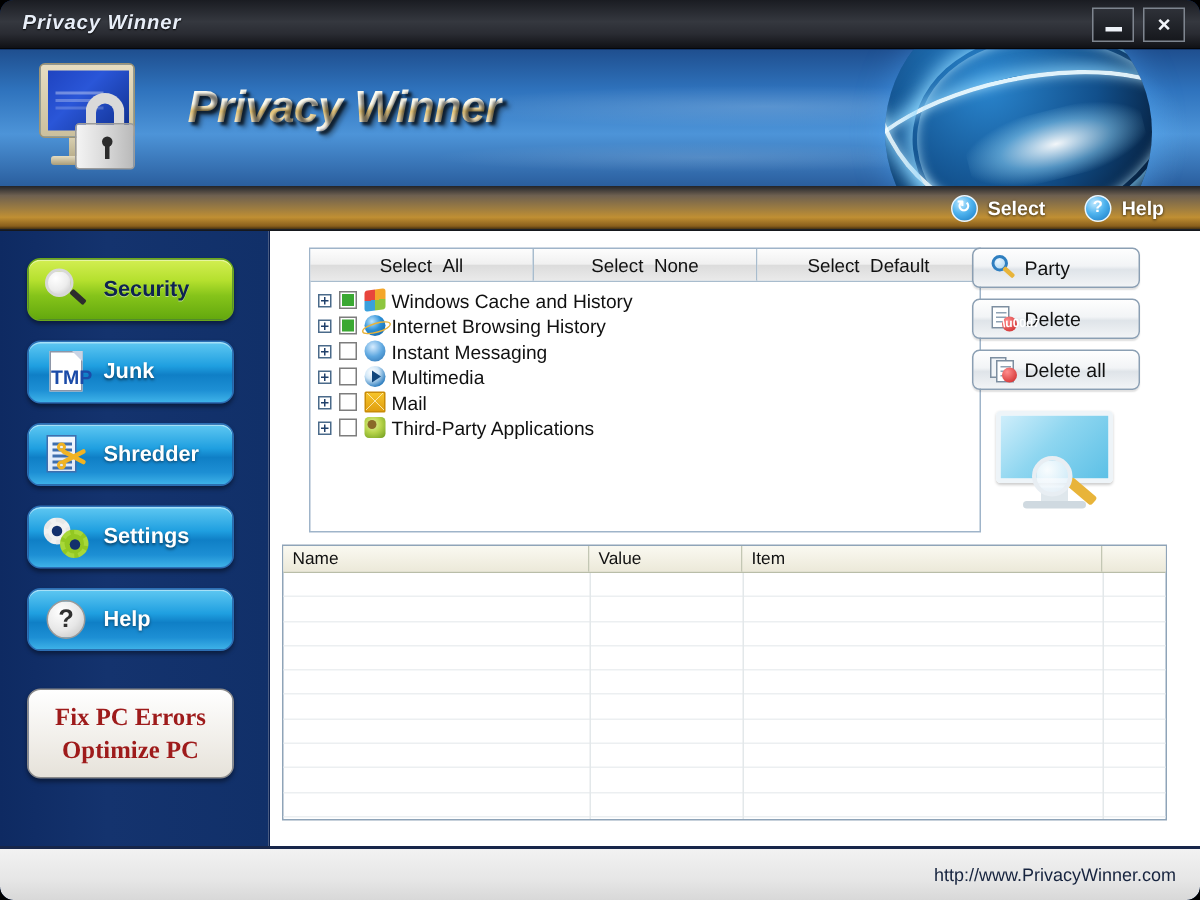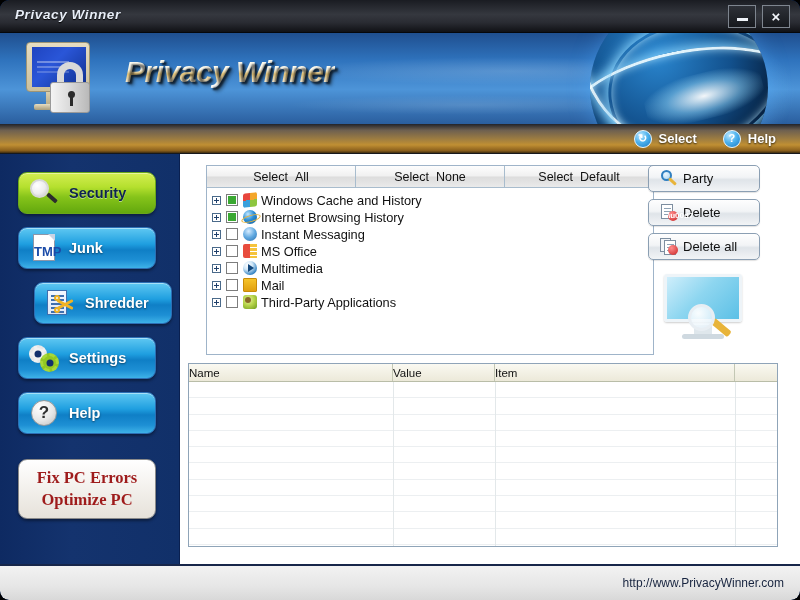--- a/index.html
+++ b/index.html
@@ -363,21 +363,21 @@
     transform: rotate(40deg); border-radius:2px;
   }
 
   
   .results {
     position: absolute; left: 8px; top: 209px; width: 590px; height: 184px;
     border: 1px solid #8fa4b8; background: #ffffff;
   }
   .res-head { display: flex; height: 18px; background: linear-gradient(to bottom, #f3f1e4 0%, #eae7d6 100%); border-bottom: 1px solid #b9bda8; }
   .res-th {
-    font-size: 11.5px; color: #111; display: flex; align-items: center;
+    font-size: 11.5px; color: #111; padding-left: 6px; display: flex; align-items: center;
     border-right: 1px solid #c3c7b4;
     background: linear-gradient(to bottom, #faf9f1 0%, #ece9d9 100%);
   }
   .res-th.c0 { width: 204px; }
   .res-th.c1 { width: 102px; }
   .res-th.c2 { width: 240px; }
   .res-th.c3 { flex: 1; border-right: none; }
   .res-body { position: relative; height: 164px; }
   .res-row { height: 16.3px; border-bottom: 1px solid #eceff1; }
   .res-vline { position: absolute; top: 0; bottom: 0; width: 1px; background: #e3e8ea; }
@@ -456,21 +456,21 @@
 
       <div class="sb-btn blue" style="top:73px;">
         <span class="sb-ico">
           <span class="file-ico">
               <span class="file-tmp">TMP</span>
             </span>
         </span>
         <span class="sb-label">Junk</span>
       </div>
 
-      <div class="sb-btn blue" style="top:128px;margin-left:16px;">
+      <div class="sb-btn blue" style="top:128px;">
         <span class="sb-ico">
           <span class="shr-doc"></span>
           <span class="scissors">
               <i></i>
               <i></i>
               <b></b>
               <b></b>
             </span>
         </span>
         <span class="sb-label">Shredder</span>
@@ -530,26 +530,20 @@
           </div>
           <div class="tree-row">
             <span class="expander"></span>
             <span class="chk"></span>
             <span class="ti-ico ic-im"></span>
             <span class="ti-label">Instant Messaging</span>
           </div>
           <div class="tree-row">
             <span class="expander"></span>
             <span class="chk"></span>
-            <span class="ti-ico ic-msoffice"></span>
-            <span class="ti-label">MS Office</span>
-          </div>
-          <div class="tree-row">
-            <span class="expander"></span>
-            <span class="chk"></span>
             <span class="ti-ico ic-mm"></span>
             <span class="ti-label">Multimedia</span>
           </div>
           <div class="tree-row">
             <span class="expander"></span>
             <span class="chk"></span>
             <span class="ti-ico ic-mail"></span>
             <span class="ti-label">Mail</span>
           </div>
           <div class="tree-row">

